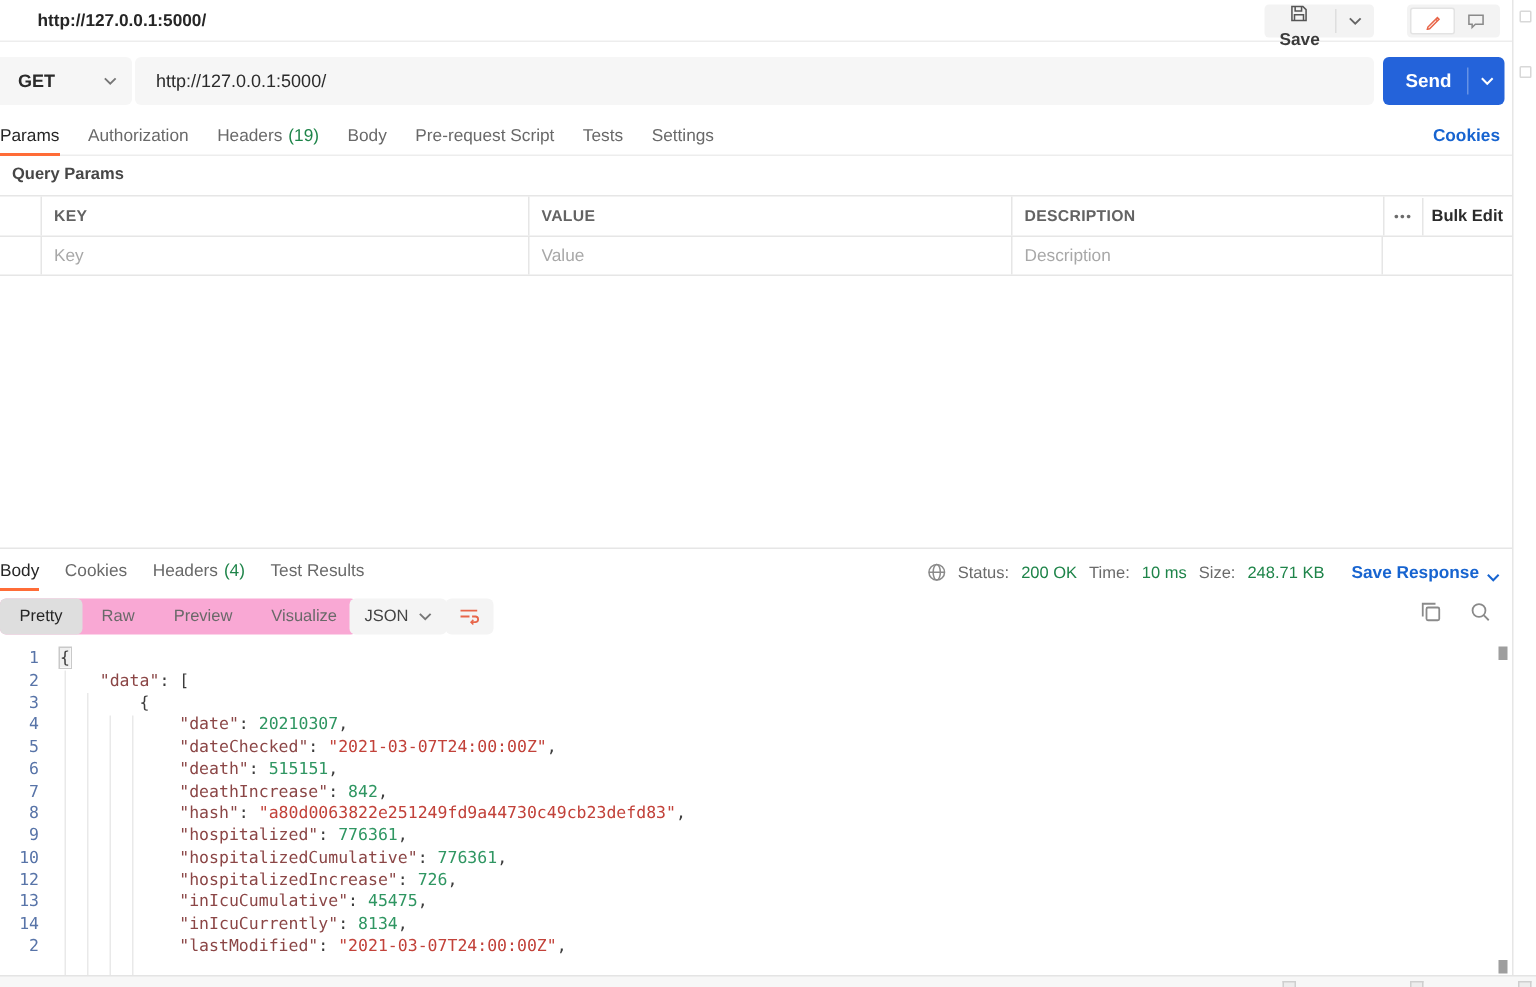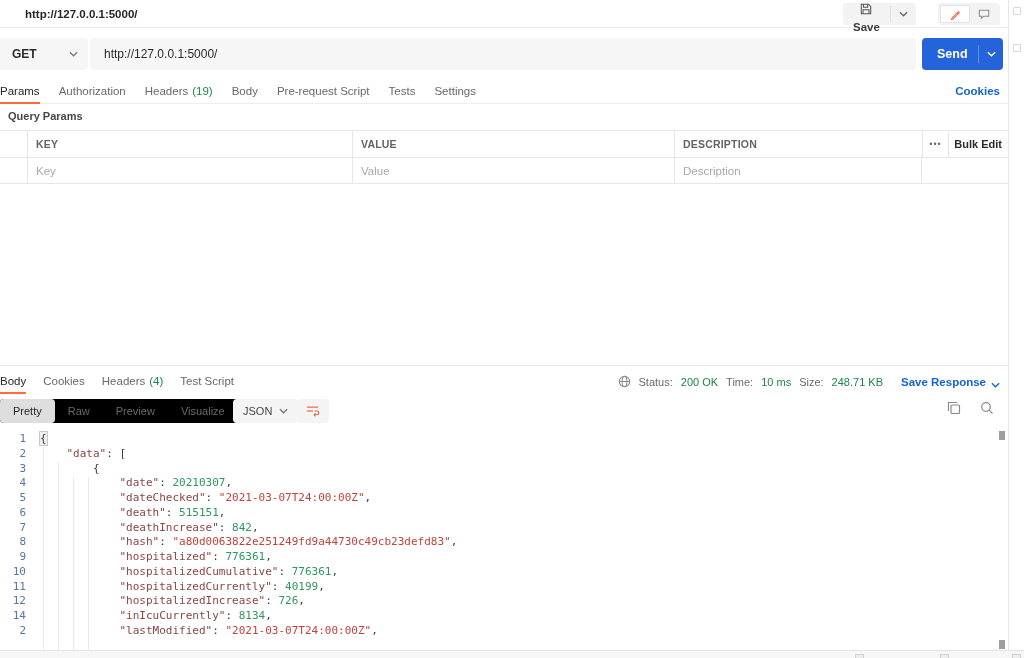--- a/index.html
+++ b/index.html
@@ -80,21 +80,21 @@
   .resp-tabs .tab { line-height:24px; }
   .resp-tabs .tab.active::after { bottom:0; }
   .resp-meta { position:absolute; right:8px; top:3px; height:25px; display:flex; align-items:center;
                gap:8px; font-size:11px; }
   .meta-label { color:#6b6b6b; }
   .meta-value { color:#1e8449; }
   .save-response { display:flex; align-items:flex-end; gap:5px; margin-left:10px; font-size:11.5px;
                    font-weight:600; color:#1764d0; cursor:pointer; }
 
   .resp-toolbar { position:absolute; left:0; top:398px; width:1008px; height:26px; }
-  .seg-group { position:absolute; left:0; top:1px; height:24px; background:#000000; border-radius:4px;
+  .seg-group { position:absolute; left:0; top:1px; height:24px; background:#f9a8d4; border-radius:4px;
                display:flex; align-items:stretch; }
   .seg { font-size:11px; color:#696969; display:flex; align-items:center; padding:0 13px;
          border-radius:4px; cursor:pointer; white-space:nowrap; }
   .seg.active { background:#dedede; color:#262626; }
   .json-pill { position:absolute; left:233px; top:1px; height:24px; background:#f4f4f4;
                border-radius:4px; display:flex; align-items:center; gap:7px; padding:0 10px;
                font-size:11px; color:#444; cursor:pointer; }
   .wrap-pill { position:absolute; left:297px; top:1px; width:32px; height:24px; background:#f4f4f4;
                border-radius:4px; display:flex; align-items:center; justify-content:center; cursor:pointer; }
   .tool-icons { position:absolute; right:14px; top:3px; display:flex; gap:19px; }
@@ -260,21 +260,21 @@
             <span>Body</span>
           </div>
           <div class="tab">
             <span>Cookies</span>
           </div>
           <div class="tab">
             <span>Headers</span>
             <span class="badge">(4)</span>
           </div>
           <div class="tab">
-            <span>Test Script</span>
+            <span>Test Results</span>
           </div>
         </div>
       <div class="resp-meta">
         <span>
           <svg width="13" height="13" viewBox="0 0 14 14" fill="none" stroke="#8a8a8a" stroke-width="1.1">
             <circle cx="7" cy="7" r="5.6"></circle>
               <ellipse cx="7" cy="7" rx="2.6" ry="5.6"></ellipse>
               <path d="M1.4 7 h11.2"></path>
           </svg>
         </span>
@@ -349,22 +349,22 @@
           <div class="cl"><span class="ln">1</span><span class="ct"><span class="tb">{</span></span></div>
           <div class="cl"><span class="ln">2</span><span class="ct"><span class="tp">    </span><span class="tk">"data"</span><span class="tp">: [</span></span></div>
           <div class="cl"><span class="ln">3</span><span class="ct"><span class="tp">        {</span></span></div>
           <div class="cl"><span class="ln">4</span><span class="ct"><span class="tp">            </span><span class="tk">"date"</span><span class="tp">: </span><span class="tn">20210307</span><span class="tp">,</span></span></div>
           <div class="cl"><span class="ln">5</span><span class="ct"><span class="tp">            </span><span class="tk">"dateChecked"</span><span class="tp">: </span><span class="ts">"2021-03-07T24:00:00Z"</span><span class="tp">,</span></span></div>
           <div class="cl"><span class="ln">6</span><span class="ct"><span class="tp">            </span><span class="tk">"death"</span><span class="tp">: </span><span class="tn">515151</span><span class="tp">,</span></span></div>
           <div class="cl"><span class="ln">7</span><span class="ct"><span class="tp">            </span><span class="tk">"deathIncrease"</span><span class="tp">: </span><span class="tn">842</span><span class="tp">,</span></span></div>
           <div class="cl"><span class="ln">8</span><span class="ct"><span class="tp">            </span><span class="tk">"hash"</span><span class="tp">: </span><span class="ts">"a80d0063822e251249fd9a44730c49cb23defd83"</span><span class="tp">,</span></span></div>
           <div class="cl"><span class="ln">9</span><span class="ct"><span class="tp">            </span><span class="tk">"hospitalized"</span><span class="tp">: </span><span class="tn">776361</span><span class="tp">,</span></span></div>
           <div class="cl"><span class="ln">10</span><span class="ct"><span class="tp">            </span><span class="tk">"hospitalizedCumulative"</span><span class="tp">: </span><span class="tn">776361</span><span class="tp">,</span></span></div>
-          <div class="cl"><span class="ln">11</span><span class="ct"><span class="tp">            </span><span class="tk">"hospitalizedCurrently"</span><span class="tp">: </span><span class="tn">40199</span><span class="tp">,</span></span></div>
           <div class="cl"><span class="ln">12</span><span class="ct"><span class="tp">            </span><span class="tk">"hospitalizedIncrease"</span><span class="tp">: </span><span class="tn">726</span><span class="tp">,</span></span></div>
+          <div class="cl"><span class="ln">13</span><span class="ct"><span class="tp">            </span><span class="tk">"inIcuCumulative"</span><span class="tp">: </span><span class="tn">45475</span><span class="tp">,</span></span></div>
           <div class="cl"><span class="ln">14</span><span class="ct"><span class="tp">            </span><span class="tk">"inIcuCurrently"</span><span class="tp">: </span><span class="tn">8134</span><span class="tp">,</span></span></div>
           <div class="cl"><span class="ln">2</span><span class="ct"><span class="tp">            </span><span class="tk">"lastModified"</span><span class="tp">: </span><span class="ts">"2021-03-07T24:00:00Z"</span><span class="tp">,</span></span></div>
         </div>
       <div class="code-scrollbar">
         <div class="sb-thumb"></div>
         <div class="sb-end"></div>
       </div>
     </div>
   </div>
 

